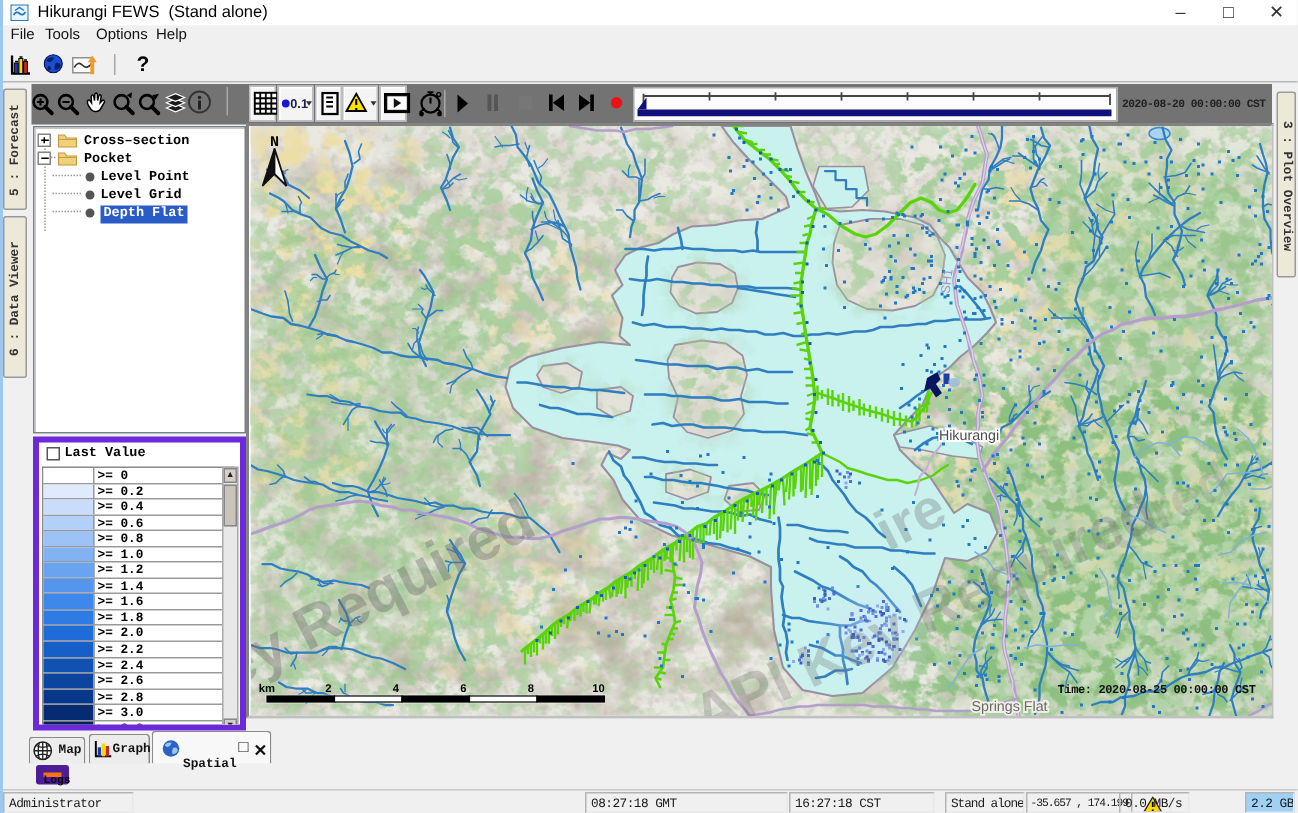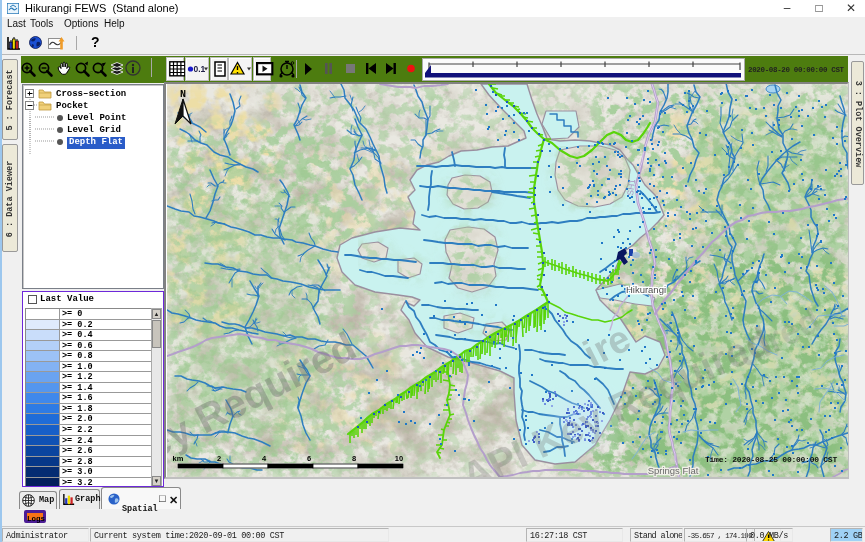--- a/index.html
+++ b/index.html
@@ -5,43 +5,43 @@
 #win{position:absolute;left:0;top:0;width:865px;height:542px;background:#f0f0f0}
 #leftedge{position:absolute;left:0;top:0;width:2px;height:542px;background:#9cc7ee;z-index:50}
 #titlebar{position:absolute;left:0;top:0;width:865px;height:17px;background:#ffffff}
 #title-ico{position:absolute;left:7px;top:3px;width:12px;height:11px}
 #title-tx{position:absolute;left:25px;top:2px;font-size:11px;color:#000}
 .winbtn{position:absolute;top:0px;width:30px;height:17px;color:#333;font-size:12px;text-align:center;line-height:16px}
 #menubar{position:absolute;left:0;top:17px;width:865px;height:16px;background:#f0f0f0;font-size:10px;color:#111}
 #menubar span{position:absolute;top:1px}
 #toolbar1{position:absolute;left:0;top:33px;width:865px;height:22px;background:#f0f0f0;border-bottom:1px solid #b8b8b8}
 #content{position:absolute;left:0;top:56px;width:865px;height:470px;background:#f0f0f0}
-#maptools{position:absolute;left:21px;top:0px;width:827px;height:27px;background:#4d7c0f}
+#maptools{position:absolute;left:21px;top:0px;width:827px;height:27px;background:#737373}
 .mt-sep{position:absolute;top:4px;width:1px;height:18px;background:#a8a8a8}
 .mt-btn{position:absolute;top:1px;height:24px;background:#f4f4f4;border:1px solid #bdbdbd;box-shadow:inset 1px 1px 0 #fff}
 #timeline{position:absolute;left:401px;top:2px;width:323px;height:23px;background:#fbfbfb;border:1px solid #aaa}
 #tl-date{position:absolute;left:727px;top:10px;font-family:"Liberation Mono",monospace;font-size:7.5px;font-weight:bold;color:#222;letter-spacing:-0.34px;white-space:nowrap}
 .vtab{position:absolute;background:#ece9d8;border:1px solid #9a9a9a;border-radius:2px}
 .vtab div{font-family:"Liberation Mono",monospace;font-size:8.5px;font-weight:bold;color:#333;white-space:nowrap}
 #treepanel{position:absolute;left:22px;top:28px;width:142px;height:205px;background:#fff;border:1px solid #7a7f88;box-shadow:inset 1px 1px 0 #c8c8c8}
 .trow{position:absolute;left:0;height:12px;font-family:"Liberation Mono",monospace;font-size:9px;font-weight:bold;color:#000;white-space:nowrap}
-#legendpanel{position:absolute;left:22px;top:235px;width:142px;height:196px;background:#fff;border:1px solid #6d28d9;overflow:hidden}
+#legendpanel{position:absolute;left:22px;top:235px;width:142px;height:196px;background:#fff;border:4px solid #6d28d9;overflow:hidden}
 #lv-check{position:absolute;left:5px;top:3px;width:9px;height:9px;border:1px solid #555;background:#fff}
 #lv-label{position:absolute;left:17px;top:2px;font-family:"Liberation Mono",monospace;font-size:9px;font-weight:bold}
 #ltable{position:absolute;left:2px;top:16px;width:128px;height:180px;border:1px solid #888;border-bottom:none}
 .lrow{height:10.55px;border-bottom:1px solid #999;display:flex}
 .lsw{width:34px;height:100%;border-right:1px solid #999}
 .ltx{font-family:"Liberation Mono",monospace;font-size:8.5px;font-weight:bold;padding-left:2px;line-height:10px}
 #lscroll{position:absolute;right:1px;top:16px;width:11px;height:179px;background:#e8e8e8;border:1px solid #aaa}
 .sbtn{position:absolute;left:0;width:9px;height:10px;background:#d4d0c8;border:1px solid #888;font-size:6px;text-align:center;line-height:9px;color:#222}
 #mapwrap{position:absolute;left:164px;top:26px;width:685px;height:397px;border:2px solid #828282;border-right-color:#c0c0c0;border-bottom-color:#c0c0c0;background:#fff}
 #mapsvg{position:absolute;left:1px;top:0px;width:681px;height:393px;overflow:hidden}
 #btabs{position:absolute;left:0px;top:432px;width:827px;height:21px}
 .btab{position:absolute;border:1px solid #8a8a8a;border-bottom:none;border-radius:3px 3px 0 0;background:#ececec;font-family:"Liberation Mono",monospace;font-size:8.5px;font-weight:bold;color:#111}
-#logsbtn{position:absolute;left:24px;top:454px;width:22px;height:13px;background:#f97316;border:3px solid #4c1d95;border-radius:2px;font-family:"Liberation Mono",monospace;font-size:7.5px;font-weight:bold;line-height:12px}
+#logsbtn{position:absolute;left:24px;top:454px;width:22px;height:13px;background:#f97316;border:5px solid #4c1d95;border-radius:2px;font-family:"Liberation Mono",monospace;font-size:7.5px;font-weight:bold;line-height:12px}
 #statusbar{position:absolute;left:0;top:526px;width:865px;height:16px;background:#f0f0f0;border-top:1px solid #c8c8c8}
 .scell{position:absolute;top:1px;height:14px;border:1px solid #b4b4b4;border-bottom-color:#e8e8e8;border-right-color:#e8e8e8;font-family:"Liberation Mono",monospace;font-size:8.5px;font-weight:normal;color:#1a1a1a;padding:2px 0 0 3px;white-space:nowrap;overflow:hidden;letter-spacing:-0.35px}
 svg{display:block}
 .ti{position:absolute;top:3px}
 </style></head>
 <body>
 <div id="win">
 <div id="leftedge"></div>
 
 <div id="titlebar">
@@ -50,21 +50,21 @@
         <path d="M2 7 Q4 4 6 6 Q8 8 10 5" stroke="#2a7ab8" stroke-width="1.2" fill="none"></path>
         <path d="M3 4 L6 2 L9 4" stroke="#2a7ab8" stroke-width="1" fill="none"></path>
       </svg>
  <span id="title-tx">Hikurangi FEWS&nbsp;&nbsp;(Stand alone)</span>
  <div class="winbtn" style="left:772px">–</div>
  <div class="winbtn" style="left:804px">□</div>
  <div class="winbtn" style="left:836px">✕</div>
 </div>
 
 <div id="menubar">
- <span style="left:7px">Last</span>
+ <span style="left:7px">File</span>
       <span style="left:30px">Tools</span>
       <span style="left:64px">Options</span>
       <span style="left:104px">Help</span>
 </div>
 
 <div id="toolbar1">
  <svg class="ti" style="left:7px" width="14" height="15" viewBox="0 0 14 15">
    <path d="M1 1 V13 H13" stroke="#000" stroke-width="1.6" fill="none"></path>
    <rect x="2.5" y="6" width="2.6" height="7" fill="#2233bb" stroke="#000" stroke-width="0.7"></rect>
    <rect x="5.6" y="3" width="2.6" height="10" fill="#eedd00" stroke="#000" stroke-width="0.7"></rect>
@@ -997,21 +997,21 @@
    <span style="position:absolute;left:20px;top:16px">Spatial</span>
    <span style="position:absolute;left:57px;top:5px;font-size:11px">□</span>
    <span style="position:absolute;left:67px;top:6px;font-size:11px;font-family:'Liberation Sans'">✕</span>
  </div>
 </div>
 <div id="logsbtn">Logs</div>
 </div>
 
 <div id="statusbar">
  <div class="scell" style="left:2px;width:87px">Administrator</div>
- <div class="scell" style="left:90px;width:299px">Current system time:2020-09-01 00:00 CST</div>
+ <div class="scell" style="left:390px;width:135px">08:27:18 GMT</div>
  <div class="scell" style="left:526px;width:97px">16:27:18 CST</div>
  <div class="scell" style="left:630px;width:53px;letter-spacing:-0.7px">Stand alone</div>
  <div class="scell" style="left:684px;width:69px;font-size:7.5px;letter-spacing:-0.68px;padding:3px 0 0 2px">-35.657 , 174.199</div>
  <div class="scell" style="left:754px;width:27px;padding-left:7px">
         <svg width="13" height="11" viewBox="0 0 13 11">
           <path d="M6.5 0.5 L12.5 10.5 H0.5Z" fill="#ffd800" stroke="#222" stroke-width="0.9"></path>
           <path d="M6.5 3.5 v3.5 M6.5 8.6 v1" stroke="#000" stroke-width="1.2"></path>
         </svg>
       </div>
  <div class="scell" style="left:746px;width:47px">0.0 MB/s</div>

